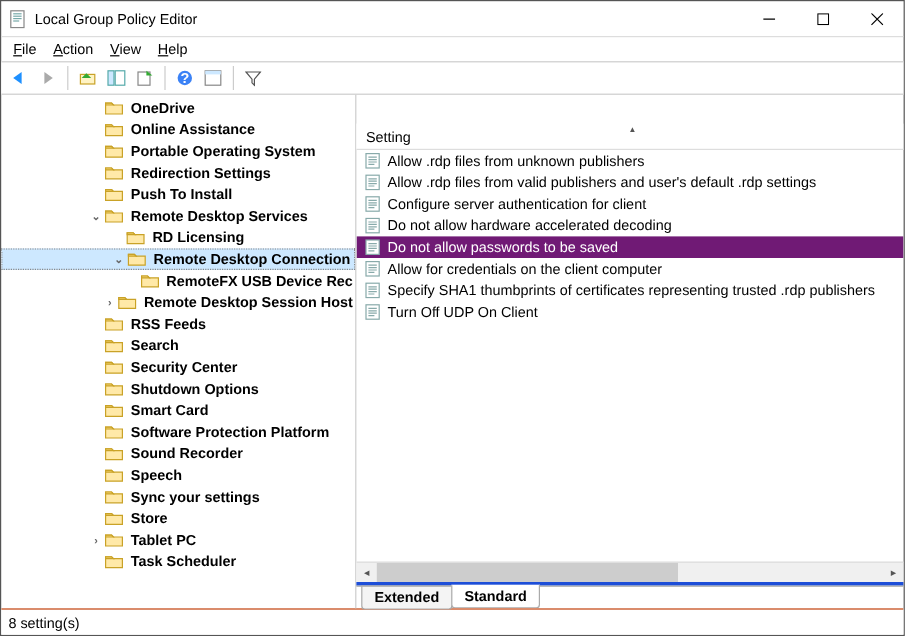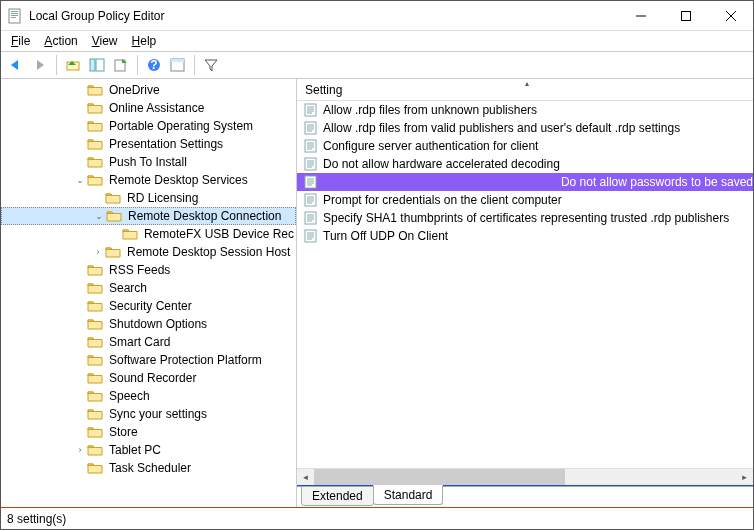--- a/index.html
+++ b/index.html
@@ -22,37 +22,37 @@
 .tool-btn { width: 22px; height: 22px; display: flex; align-items: center; justify-content: center; border: 1px solid transparent; cursor: default; }
 .tool-sep { width: 1px; height: 20px; background: #ccc; margin: 0 3px; }
 
 
 .main { flex: 1; display: flex; min-height: 0; }
 .tree-pane { width: 296px; border-right: 1px solid #ccc; overflow: scroll; position: relative; }
 .right-pane { flex: 1; display: flex; flex-direction: column; min-width: 0; }
 
 
 .tree { padding: 2px 0; white-space: nowrap; }
-.tree-row { height: 18px; display: flex; align-items: center; cursor: default; }
+.tree-row { height: 18px; display: flex; align-items: center; cursor: default; font-weight: bold; }
 .tree-row.selected { background: #cde8ff; border: 1px dotted #888; }
 .tree-spacer { display: inline-block; }
 .expander { width: 14px; height: 14px; display: inline-flex; align-items: center; justify-content: center; color: #666; font-size: 9px; }
 .folder-icon { width: 16px; height: 14px; display: inline-block; margin-right: 4px; }
 .tree-label { padding: 0 2px; }
 
 
-.list-header { height: 22px; border-bottom: 1px solid #ddd; display: flex; align-items: center; padding-left: 8px; background: #fff; position: relative; }
+.list-header { height: 22px; border-bottom: 1px solid #ddd; display: flex; align-items: center; padding-left: 8px; background: #fff; position: relative; margin-top: 24px; }
 .list-header .sort-arrow { position: absolute; left: 50%; top: 0; font-size: 8px; color: #555; }
 .list-body { flex: 1; overflow: auto; }
 .list-row { height: 18px; display: flex; align-items: center; padding-left: 6px; cursor: default; white-space: nowrap; }
-.list-row.selected { background: #8b5cf6; color: #fff; justify-content: space-between; }
+.list-row.selected { background: #701a75; color: #fff; }
 .list-row .item-icon { width: 16px; height: 14px; margin-right: 4px; flex-shrink: 0; }
 
 
-.tab-strip { height: 22px; display: flex; align-items: flex-start; padding-left: 4px; border-top: 1px solid #1d4ed8; position: relative; }
+.tab-strip { height: 22px; display: flex; align-items: flex-start; padding-left: 4px; border-top: 3px solid #1d4ed8; position: relative; font-weight: bold; }
 .tab-strip::before { content: ""; position: absolute; left:0; right:0; top:0; height:1px; background:#aaa; }
 .tab { padding: 2px 10px; border: 1px solid #aaa; border-top: 1px solid #fff; border-radius: 0 0 3px 3px; background: #fff; margin-right: -1px; position: relative; z-index: 1; cursor: default; }
 .tab.inactive { background: #f4f4f4; border-top-color: #aaa; z-index: 0; top:0; }
 .tab.active { top:-1px; }
 
 
 .statusbar { height: 22px; border-top: 1px solid #c2410c; display: flex; align-items: center; padding: 0 6px; background: #fff; }
 
 
 .hscroll-strip { height: 17px; border-top: 1px solid #ddd; position: relative; background: #f0f0f0; overflow:hidden;}
@@ -193,21 +193,21 @@
         </div>
         <div class="tree-row">
           <span class="tree-spacer" style="width:72px"></span>
           <span class="expander"></span>
           <span class="folder-icon">
             <svg width="16" height="14">
               <path d="M1 3 L6 3 L7.5 4.5 L15 4.5 L15 12 L1 12 Z" fill="#ffe9a8" stroke="#c9a227"></path>
               <path d="M1 3 L6 3 L7.5 4.5 L1 4.5 Z" fill="#f7d674" stroke="#c9a227"></path>
             </svg>
           </span>
-          <span class="tree-label">Presentation Settings</span>
+          <span class="tree-label">Redirection Settings</span>
         </div>
         <div class="tree-row">
           <span class="tree-spacer" style="width:72px"></span>
           <span class="expander"></span>
           <span class="folder-icon">
             <svg width="16" height="14">
               <path d="M1 3 L6 3 L7.5 4.5 L15 4.5 L15 12 L1 12 Z" fill="#ffe9a8" stroke="#c9a227"></path>
               <path d="M1 3 L6 3 L7.5 4.5 L1 4.5 Z" fill="#f7d674" stroke="#c9a227"></path>
             </svg>
           </span>
@@ -471,21 +471,21 @@
         <div class="list-row">
           <span class="item-icon">
             <svg width="16" height="14">
               <rect x="2" y="1" width="11" height="12" fill="#fff" stroke="#8aa"></rect>
               <line x1="4" y1="4" x2="11" y2="4" stroke="#8aa"></line>
               <line x1="4" y1="6" x2="11" y2="6" stroke="#8aa"></line>
               <line x1="4" y1="8" x2="11" y2="8" stroke="#8aa"></line>
               <line x1="4" y1="10" x2="9" y2="10" stroke="#8aa"></line>
             </svg>
           </span>
-          <span>Prompt for credentials on the client computer</span>
+          <span>Allow for credentials on the client computer</span>
         </div>
         <div class="list-row">
           <span class="item-icon">
             <svg width="16" height="14">
               <rect x="2" y="1" width="11" height="12" fill="#fff" stroke="#8aa"></rect>
               <line x1="4" y1="4" x2="11" y2="4" stroke="#8aa"></line>
               <line x1="4" y1="6" x2="11" y2="6" stroke="#8aa"></line>
               <line x1="4" y1="8" x2="11" y2="8" stroke="#8aa"></line>
               <line x1="4" y1="10" x2="9" y2="10" stroke="#8aa"></line>
             </svg>

